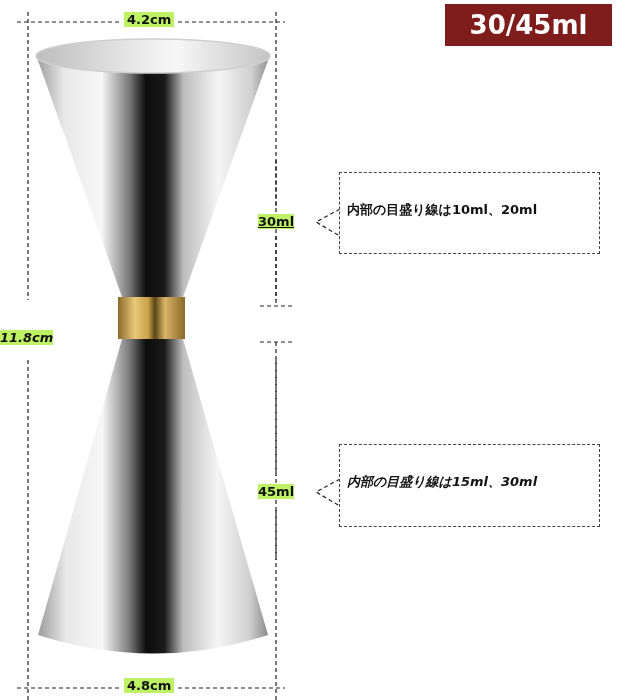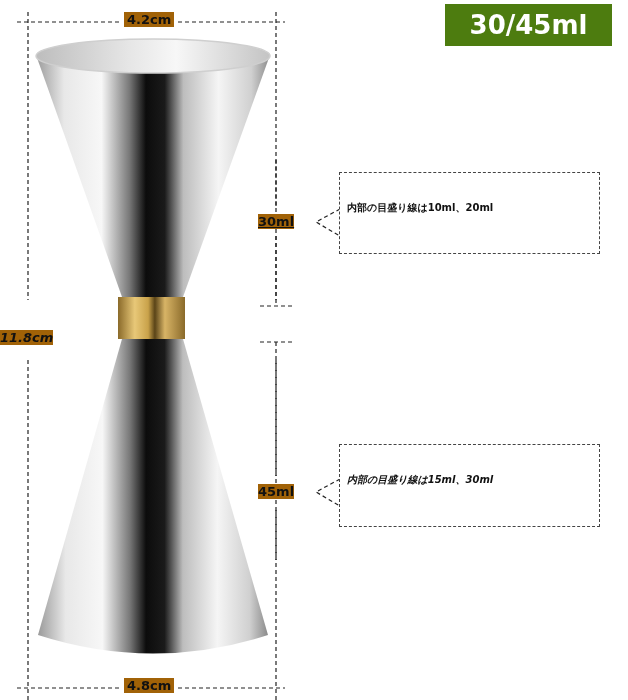--- a/index.html
+++ b/index.html
@@ -1,21 +1,21 @@
 <!DOCTYPE html>
 <html><head>
 <meta charset="utf-8">
 <style>
   html, body { margin:0; padding:0; }
   body { width:628px; height:700px; background:#ffffff; position:relative; overflow:hidden; font-family:"DejaVu Sans","Liberation Sans",sans-serif; color:#111; }
   .abs { position:absolute; }
-  .lbl { font-weight:bold; font-size:13px; color:#111; background:#a16207; white-space:nowrap; }
-  .title-box { left:445px; top:4px; width:167px; height:42px; background:#4d7c0f; color:#fff; font-weight:bold; font-size:26px; display:flex; align-items:center; justify-content:center; }
+  .lbl { font-weight:bold; font-size:13px; color:#111; background:#bef264; white-space:nowrap; }
+  .title-box { left:445px; top:4px; width:167px; height:42px; background:#7f1d1d; color:#fff; font-weight:bold; font-size:26px; display:flex; align-items:center; justify-content:center; }
   .note-box { border:1.5px dashed #444; background:#fff; box-sizing:border-box; }
-  .note-text { font-weight:bold; font-size:10px; color:#111; white-space:nowrap; }
+  .note-text { font-weight:bold; font-size:13px; color:#111; white-space:nowrap; }
   svg { position:absolute; left:0; top:0; }
 </style>
 </head>
 <body>
 
 <svg width="628" height="700">
   <defs>
     <linearGradient id="steel" x1="0" x2="1" y1="0" y2="0">
       <stop offset="0" stop-color="#9a9a9a"></stop>
       <stop offset="0.12" stop-color="#e8e8e8"></stop>

